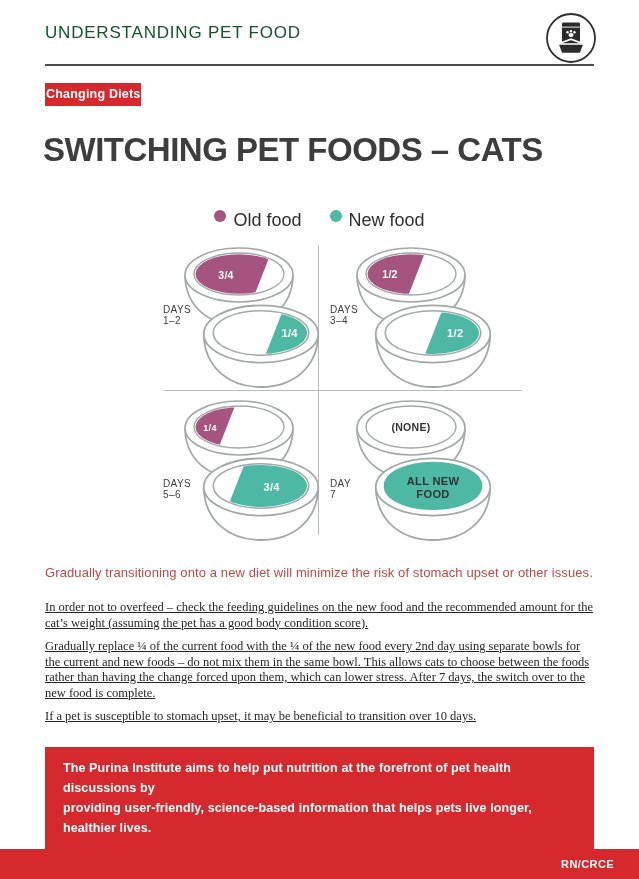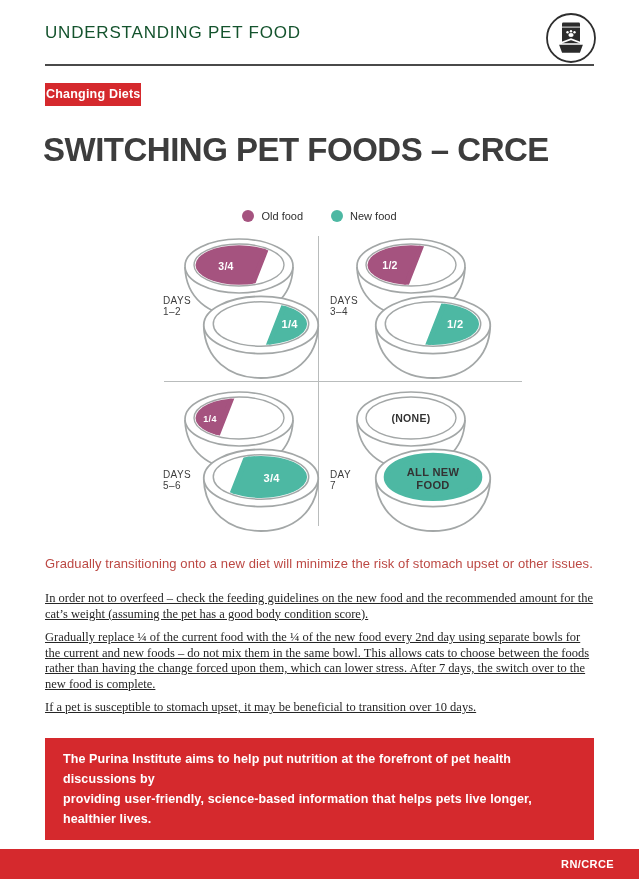--- a/index.html
+++ b/index.html
@@ -13,21 +13,21 @@
   .header { display:flex; justify-content:space-between; align-items:flex-start; padding:12px 42px 0 45px; }
   .header-title { font-size:17px; letter-spacing:0.8px; color:#14532d; font-weight:500; margin-top:11px; }
   .header-rule { margin:0 45px; border-top:2px solid #4a4a4a; }
   
   .badge { display:inline-block; margin:17px 0 0 45px; background:var(--brand_red); color:#fff;
            font-weight:700; font-size:12.5px; padding:4px 1px 5px; letter-spacing:0.2px; }
   
   .main-title { margin:24px 43px 0; font-size:33px; font-weight:800; color:#3d3d3d; letter-spacing:-0.5px; line-height:40px; }
   
   .legend { margin-top:40px; display:flex; justify-content:center; gap:28px; }
-  .legend-item { display:flex; align-items:flex-end; gap:7px; font-size:11px; color:#2f2f2f; }
+  .legend-item { display:flex; align-items:flex-start; gap:7px; font-size:18px; color:#2f2f2f; }
   .dot { width:12px; height:12px; border-radius:50%; }
   .dot-old { background:var(--old_food); }
   .dot-new { background:var(--new_food); }
   
   .diagram { position:relative; margin:14px 0 0 160px; width:364px; height:290px; }
   .vline { position:absolute; left:158px; top:0; bottom:0; width:1px; background:#b9bcbc; }
   .hline { position:absolute; top:145px; left:4px; width:358px; height:1px; background:#b9bcbc; }
   .q { position:absolute; width:180px; height:145px; }
   .q1 { left:0; top:0; } .q2 { left:158px; top:0; } .q3 { left:0; top:145px; } .q4 { left:158px; top:145px; }
   .qlabel { position:absolute; font-weight:400; font-size:10px; line-height:1.12; letter-spacing:0.4px; color:#3d3d3d; }
@@ -78,21 +78,21 @@
       <circle cx="26" cy="19.2" r="1.2" fill="#fff"></circle>
       <circle cx="29.5" cy="20.2" r="1.2" fill="#fff"></circle>
       <path d="M13,32 L26,27.2 L39,32" fill="none" stroke="#fff" stroke-width="1.8"></path>
       <path d="M13,32 L39,32 L35.5,41.5 L16.5,41.5 Z" fill="#2b2b2b" stroke="#fff" stroke-width="1.6"></path>
     </svg>
   </div>
   <div class="header-rule"></div>
 
   <div class="badge">Changing Diets</div>
 
-  <h1 class="main-title">SWITCHING PET FOODS – CRCE</h1>
+  <h1 class="main-title">SWITCHING PET FOODS – CATS</h1>
 
   <div class="legend">
     <div class="legend-item">
       <span class="dot dot-old"></span>
       <span>Old food</span>
     </div>
     <div class="legend-item">
       <span class="dot dot-new"></span>
       <span>New food</span>
     </div>

